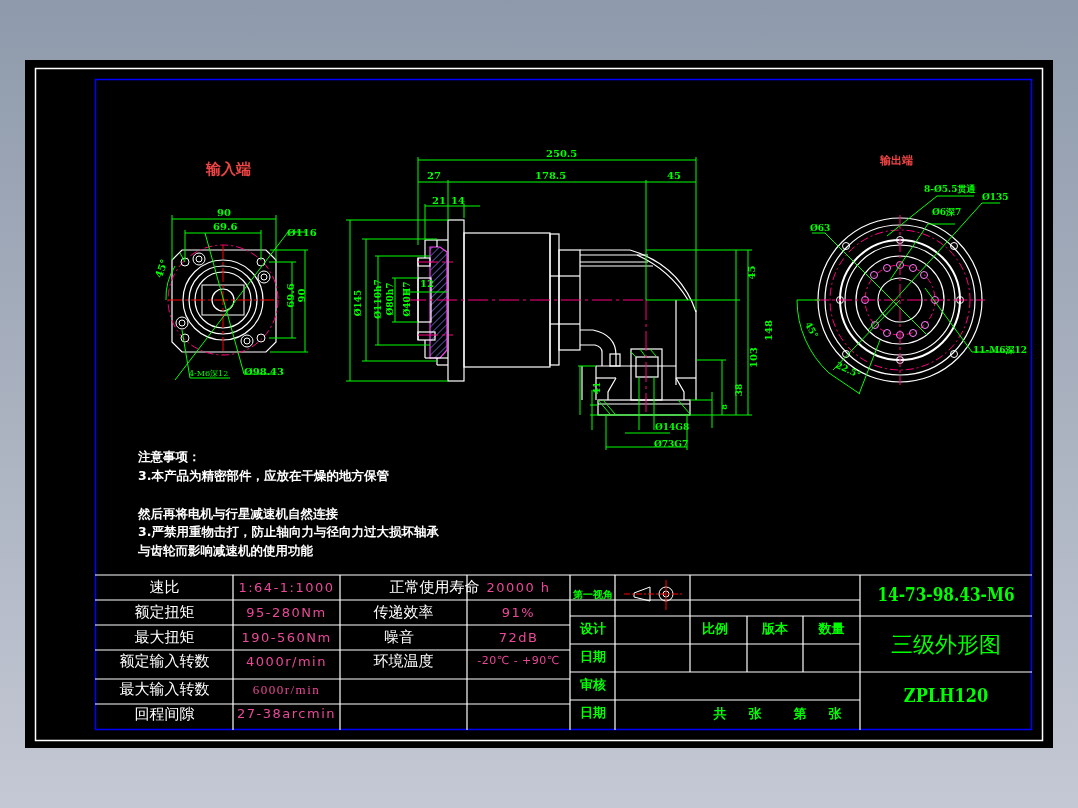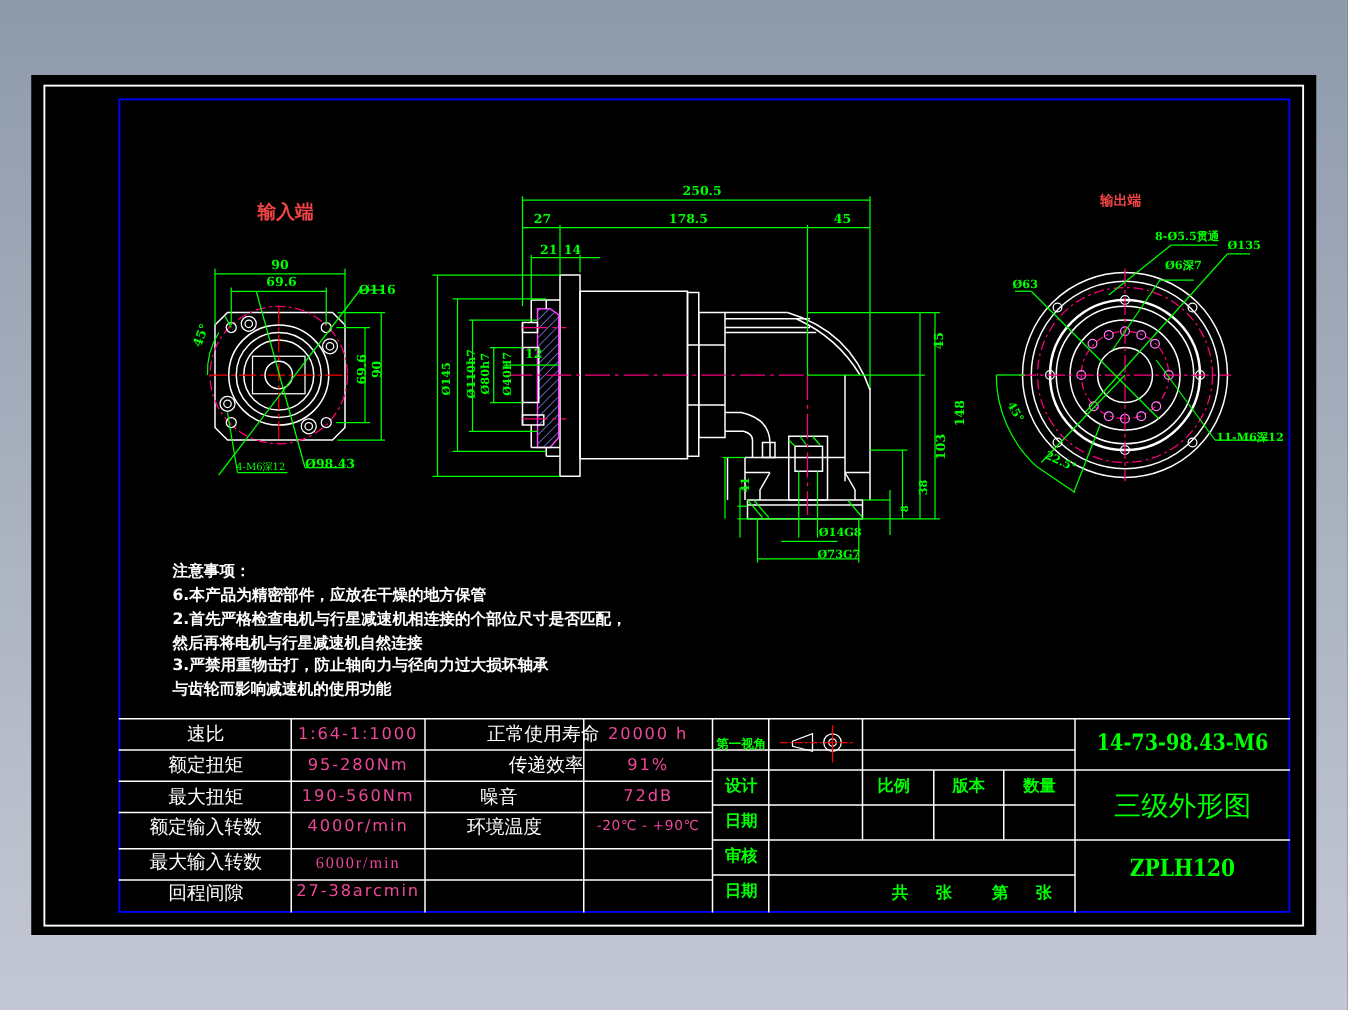--- a/index.html
+++ b/index.html
@@ -305,35 +305,34 @@
 
 <div class="grn" style="left:899px;top:123px;font-size:9px;">8-Ø5.5贯通</div>
 <div class="grn" style="left:957px;top:132px;font-size:9px;text-align:center;">Ø135</div>
 <div class="grn" style="left:907px;top:146px;font-size:9px;">Ø6深7</div>
 <div class="grn" style="left:785px;top:163px;font-size:9px;">Ø63</div>
 <div class="grn" style="left:778px;top:265px;font-size:9px;transform:rotate(60deg);">45°</div>
 <div class="grn" style="left:810px;top:305px;font-size:9px;transform:rotate(25deg);">22.5°</div>
 <div class="grn" style="left:948px;top:284px;font-size:9px;">11-M6深12</div>
 
 <div class="note" style="top:389px;">注意事项：</div>
-<div class="note" style="top:408px;">6.本产品为精密部件，应放在干燥的地方保管</div>
-<div class="note" style="top:427px;">2.首先严格检查电机与行星减速机相连接的个部位尺寸是否匹配，</div>
+<div class="note" style="top:408px;">3.本产品为精密部件，应放在干燥的地方保管</div>
 <div class="note" style="top:446px;">然后再将电机与行星减速机自然连接</div>
 <div class="note" style="top:464px;">3.严禁用重物击打，防止轴向力与径向力过大损坏轴承</div>
 <div class="note" style="top:483px;">与齿轮而影响减速机的使用功能</div>
 
 <div>
   <div class="lbl" style="left:71px;top:518px;width:137px;">速比</div>
   <div class="val" style="left:208px;top:520px;width:107px;">1:64-1:1000</div>
   <div class="lbl" style="left:315px;top:518px;width:127px;padding-left:31px;">正常使用寿命</div>
   <div class="val" style="left:442px;top:520px;width:103px;">20000 h</div>
 
   <div class="lbl" style="left:71px;top:543px;width:137px;">额定扭矩</div>
   <div class="val" style="left:208px;top:545px;width:107px;">95-280Nm</div>
-  <div class="lbl" style="left:315px;top:543px;width:127px;text-align:right;">传递效率</div>
+  <div class="lbl" style="left:315px;top:543px;width:127px;">传递效率</div>
   <div class="val" style="left:442px;top:545px;width:103px;">91%</div>
 
   <div class="lbl" style="left:71px;top:568px;width:137px;">最大扭矩</div>
   <div class="val" style="left:208px;top:570px;width:107px;">190-560Nm</div>
   <div class="lbl" style="left:315px;top:568px;width:118px;">噪音</div>
   <div class="val" style="left:442px;top:570px;width:103px;">72dB</div>
 
   <div class="lbl" style="left:71px;top:592px;width:137px;">额定输入转数</div>
   <div class="val" style="left:208px;top:594px;width:107px;">4000r/min</div>
   <div class="lbl" style="left:315px;top:592px;width:127px;">环境温度</div>

